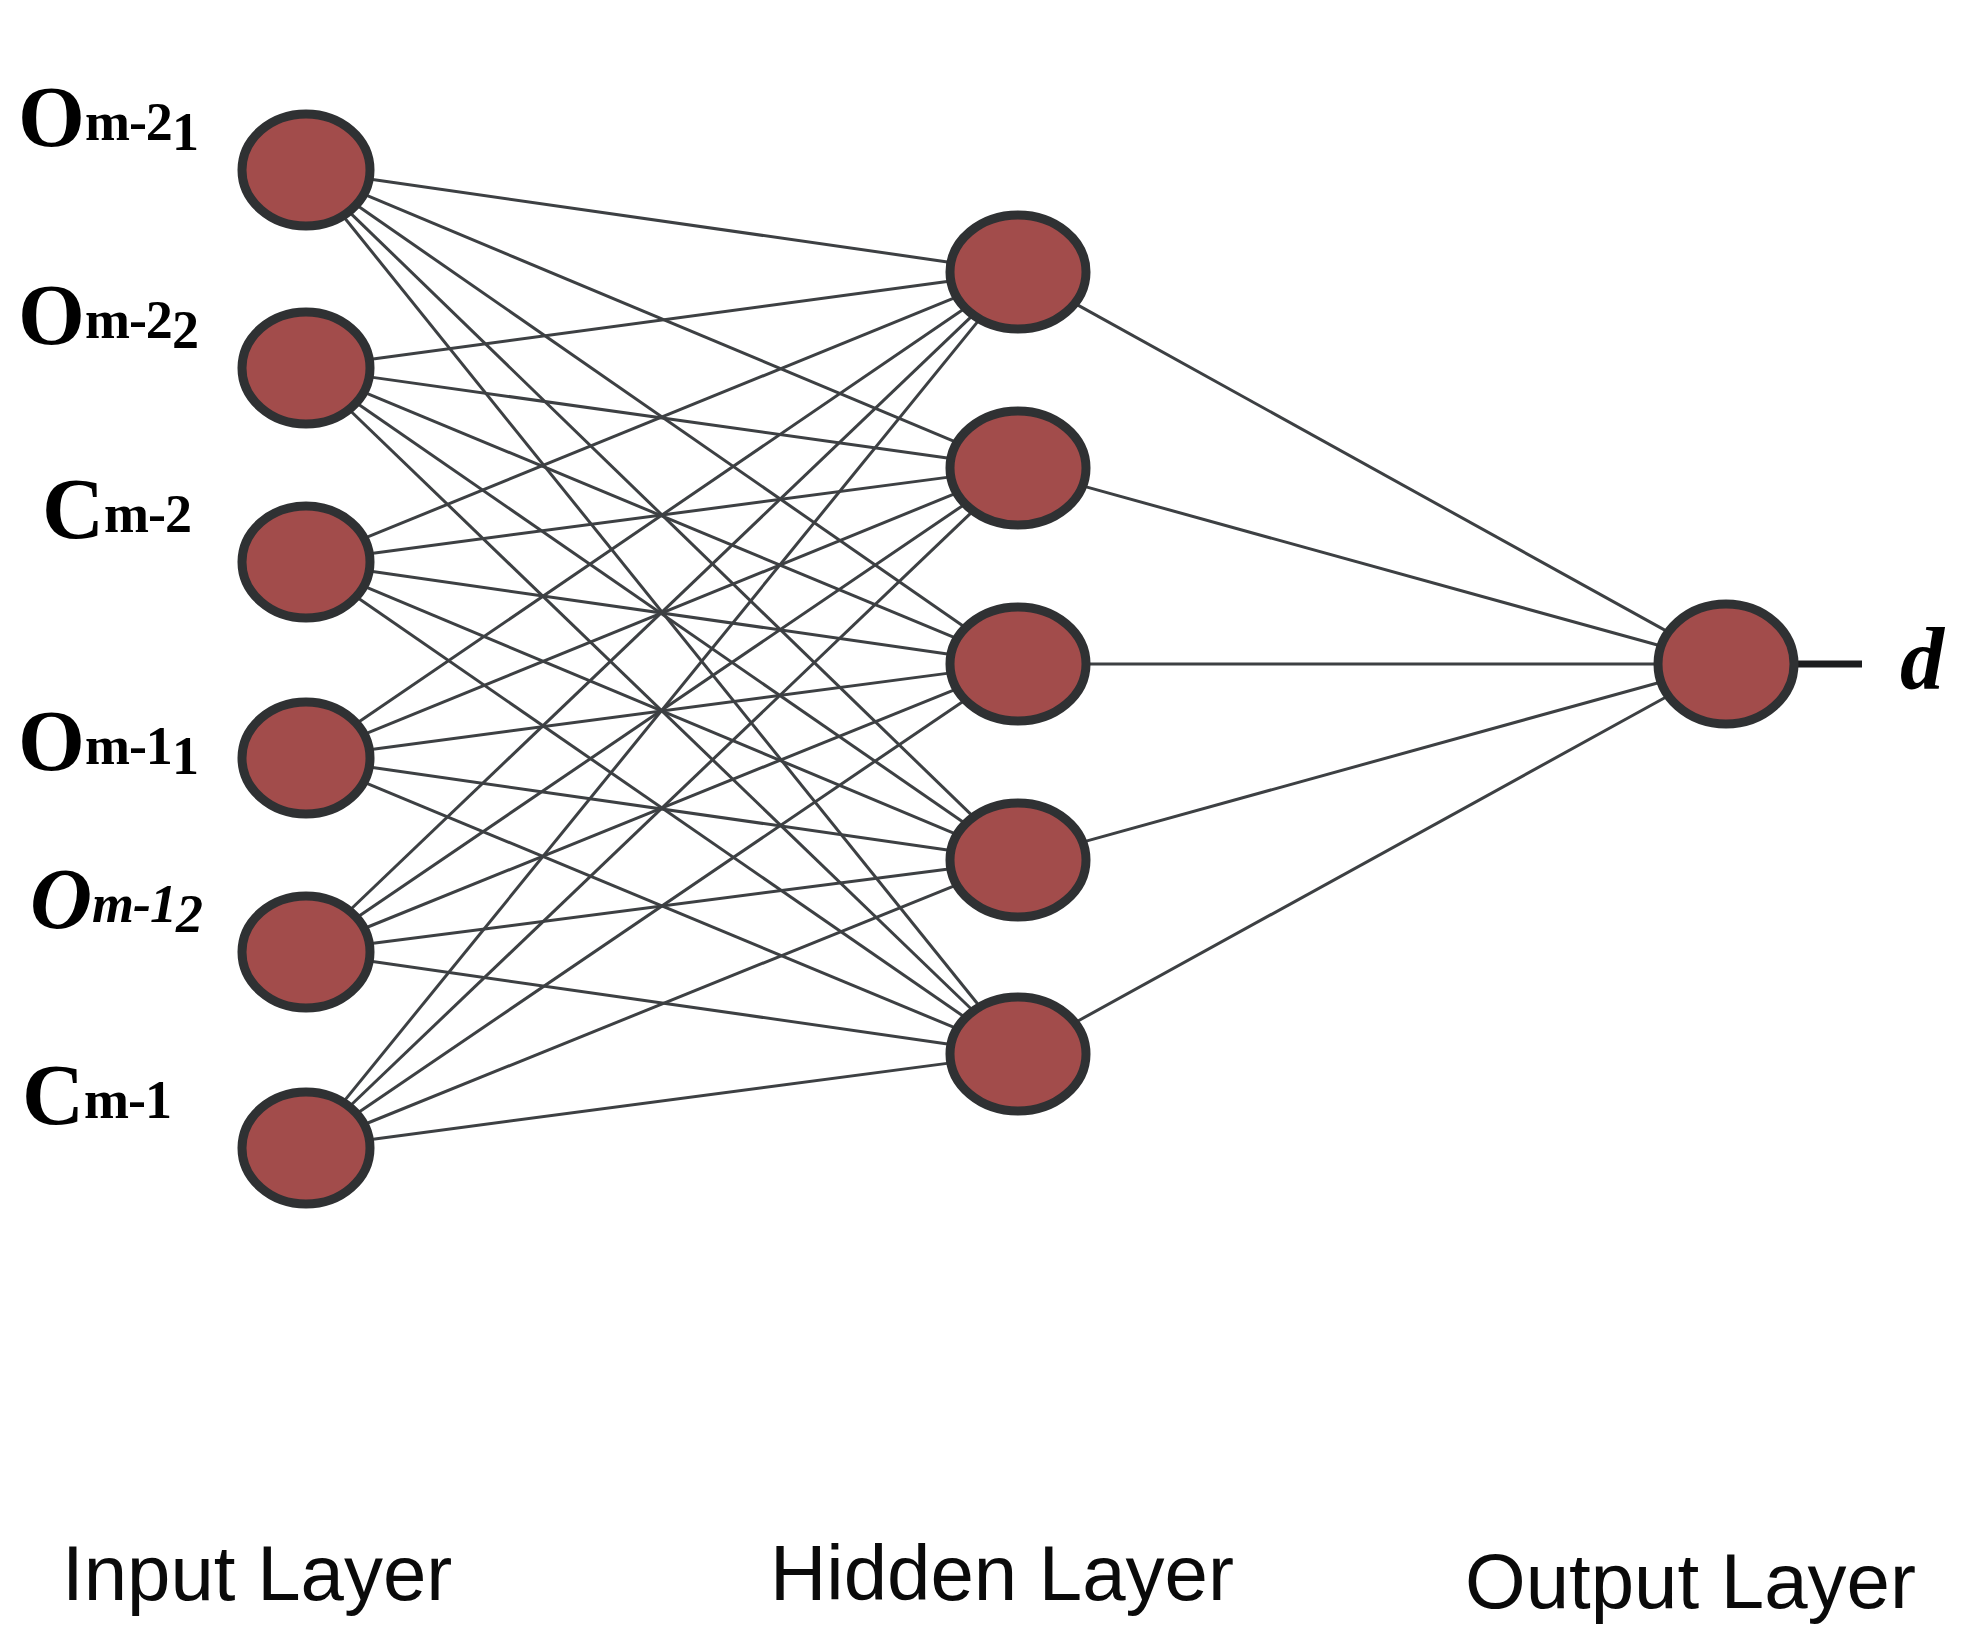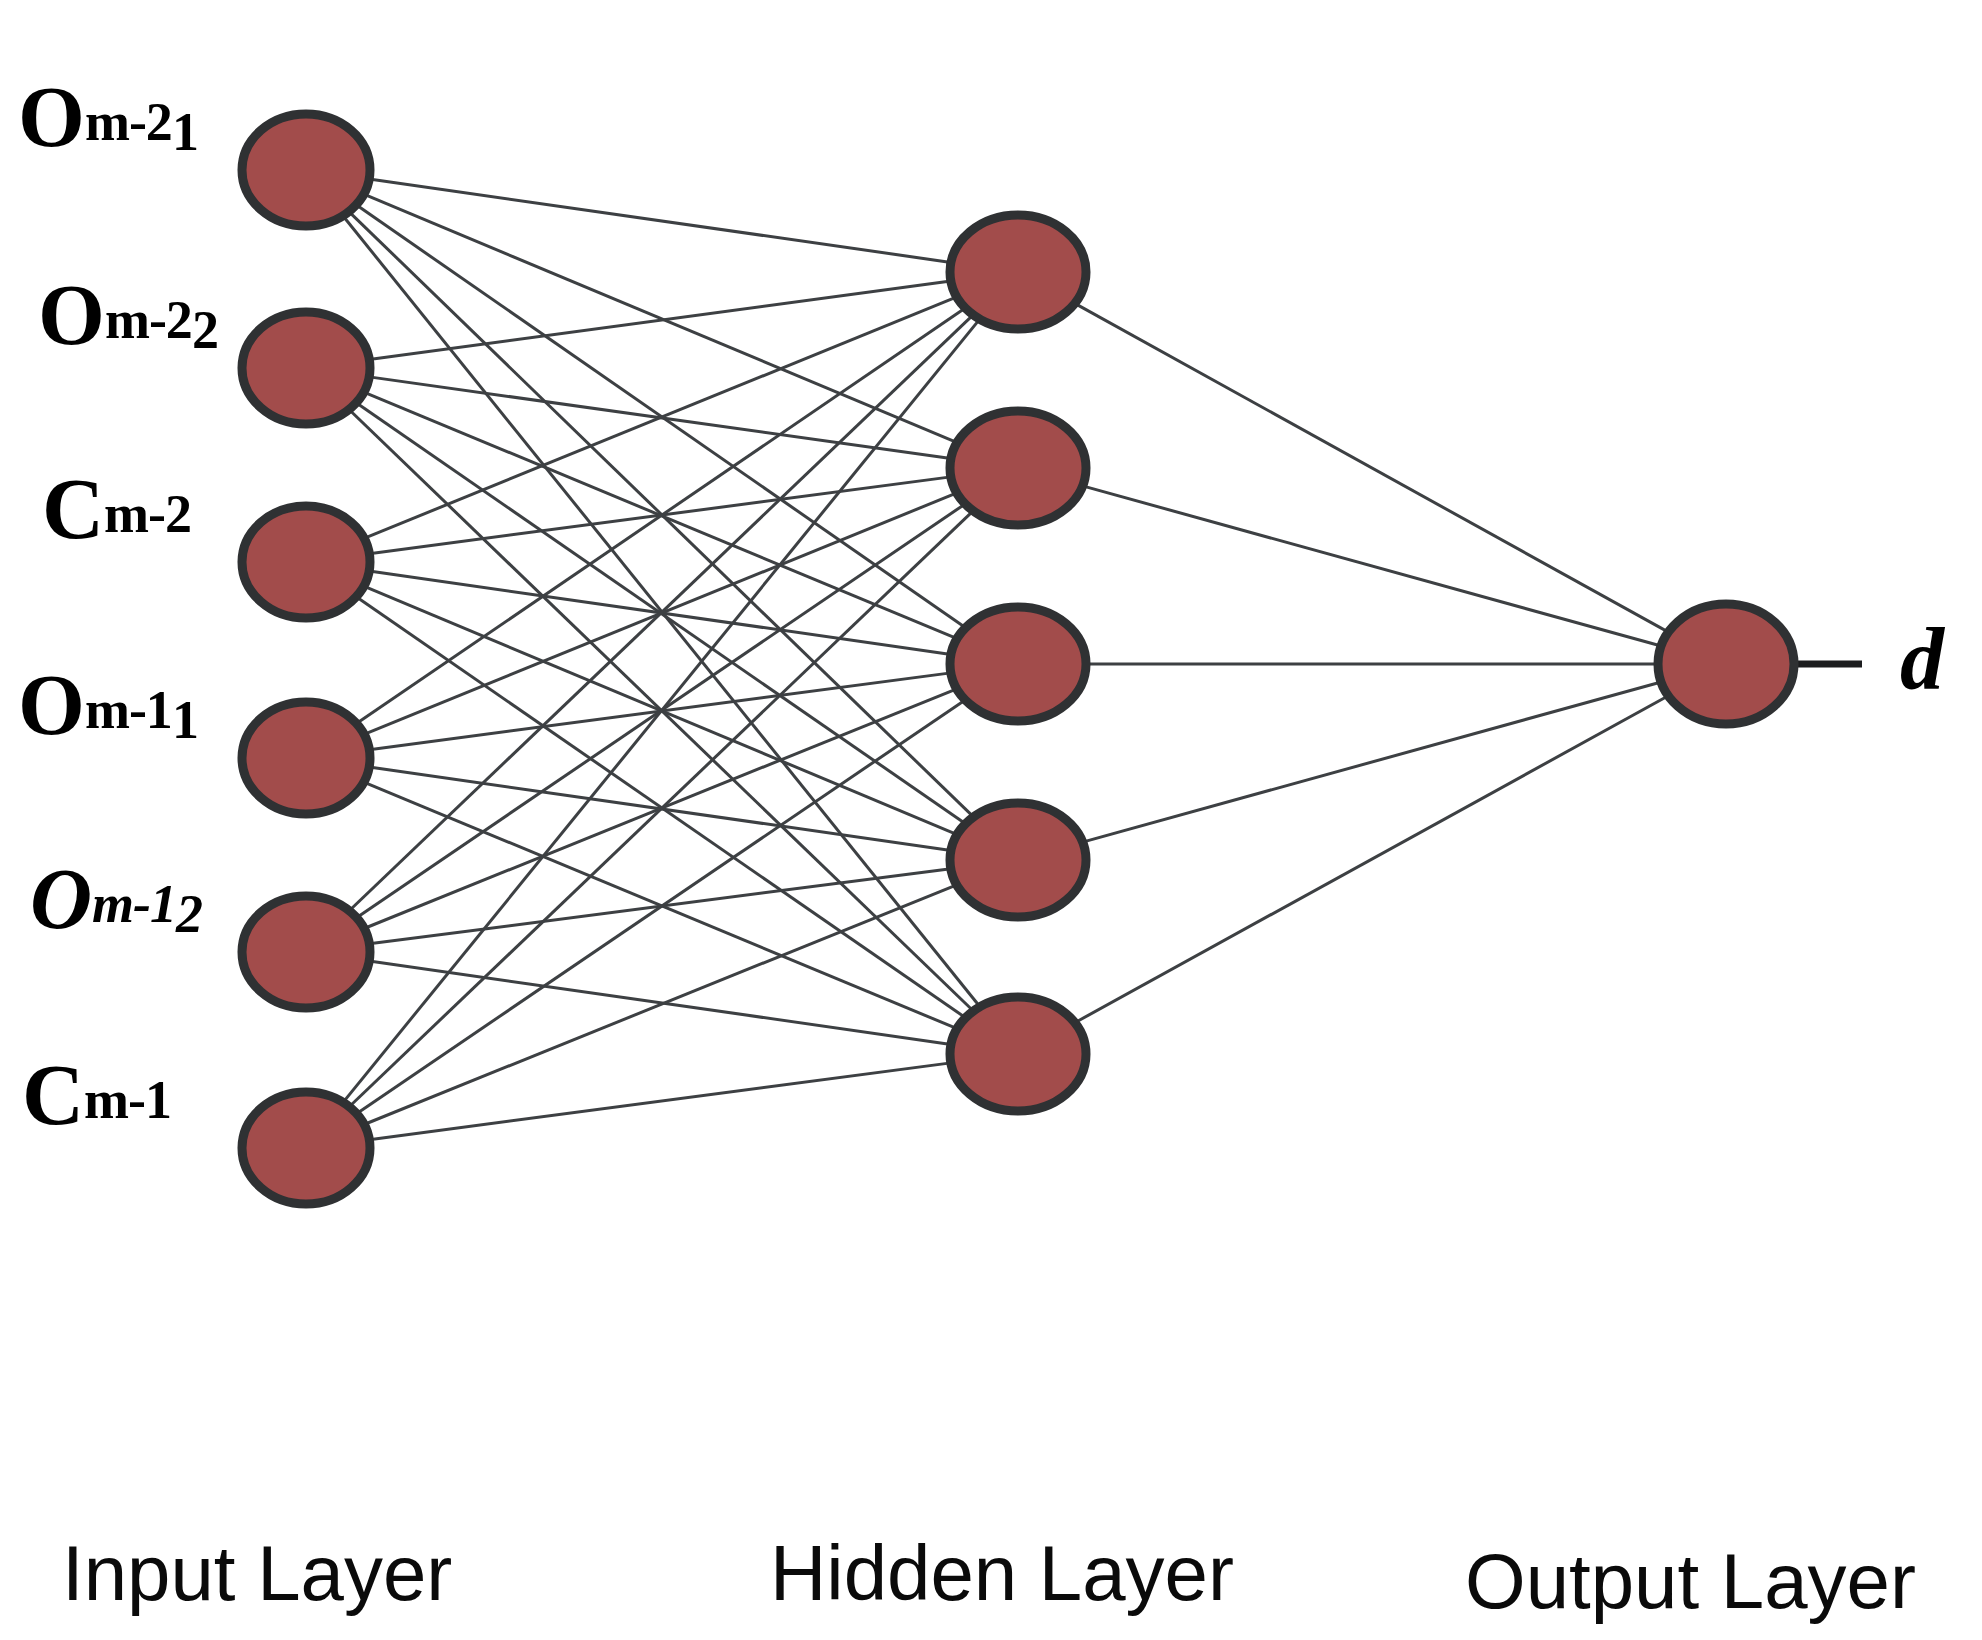--- a/index.html
+++ b/index.html
@@ -145,23 +145,23 @@
         <ellipse cx="1018" cy="860" rx="68" ry="57" class="node-ellipse" fill="#A24C4B"></ellipse>
         <ellipse cx="1018" cy="1054" rx="68" ry="57" class="node-ellipse" fill="#A24C4B"></ellipse>
       </g>
     <g id="nodes-output">
         <ellipse cx="1726" cy="664" rx="68" ry="60" class="node-ellipse" fill="#A24C4B"></ellipse>
       </g>
   </svg>
 
   <div id="node-labels">
       <div class="node-label" style="left: 18px; top: 74px;"><span class="base">O</span><sup>m-2</sup><sub>1</sub></div>
-      <div class="node-label" style="left: 18px; top: 272px; margin-left: 20px;"><span class="base">O</span><sup>m-2</sup><sub>2</sub></div>
+      <div class="node-label" style="left: 18px; top: 272px;"><span class="base">O</span><sup>m-2</sup><sub>2</sub></div>
       <div class="node-label" style="left: 22px; top: 466px; margin-left: 20px;"><span class="base">C</span><sup>m-2</sup></div>
-      <div class="node-label" style="left: 18px; top: 662px;"><span class="base">O</span><sup>m-1</sup><sub>1</sub></div>
+      <div class="node-label" style="left: 18px; top: 698px;"><span class="base">O</span><sup>m-1</sup><sub>1</sub></div>
       <div class="node-label" style="left: 30px; top: 856px; font-style: italic;"><span class="base">O</span><sup>m-1</sup><sub>2</sub></div>
       <div class="node-label" style="left: 22px; top: 1052px;"><span class="base">C</span><sup>m-1</sup></div>
     </div>
 
   <div class="output-symbol" id="output-symbol" style="left: 1900px; top: 616px;">d</div>
 
   <div class="layer-caption" id="caption-input" style="left: 62px; top: 1534px;">Input Layer</div>
   <div class="layer-caption" id="caption-hidden" style="left: 770px; top: 1534px;">Hidden Layer</div>
   <div class="layer-caption" id="caption-output" style="left: 1465px; top: 1534px; margin-top: 8px;">Output Layer</div>
 

